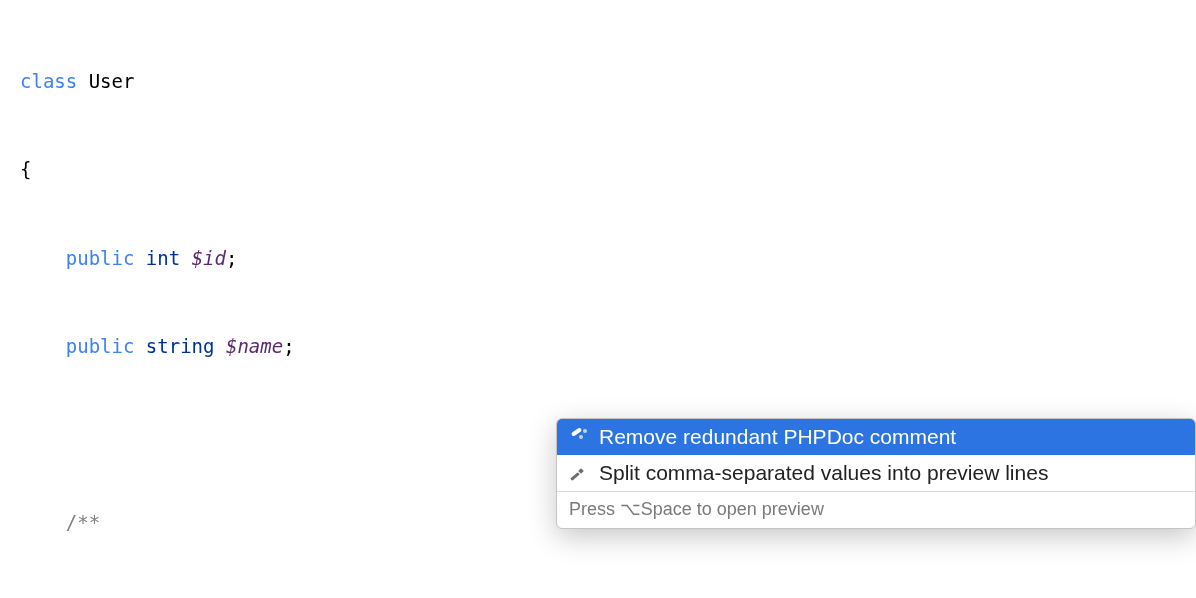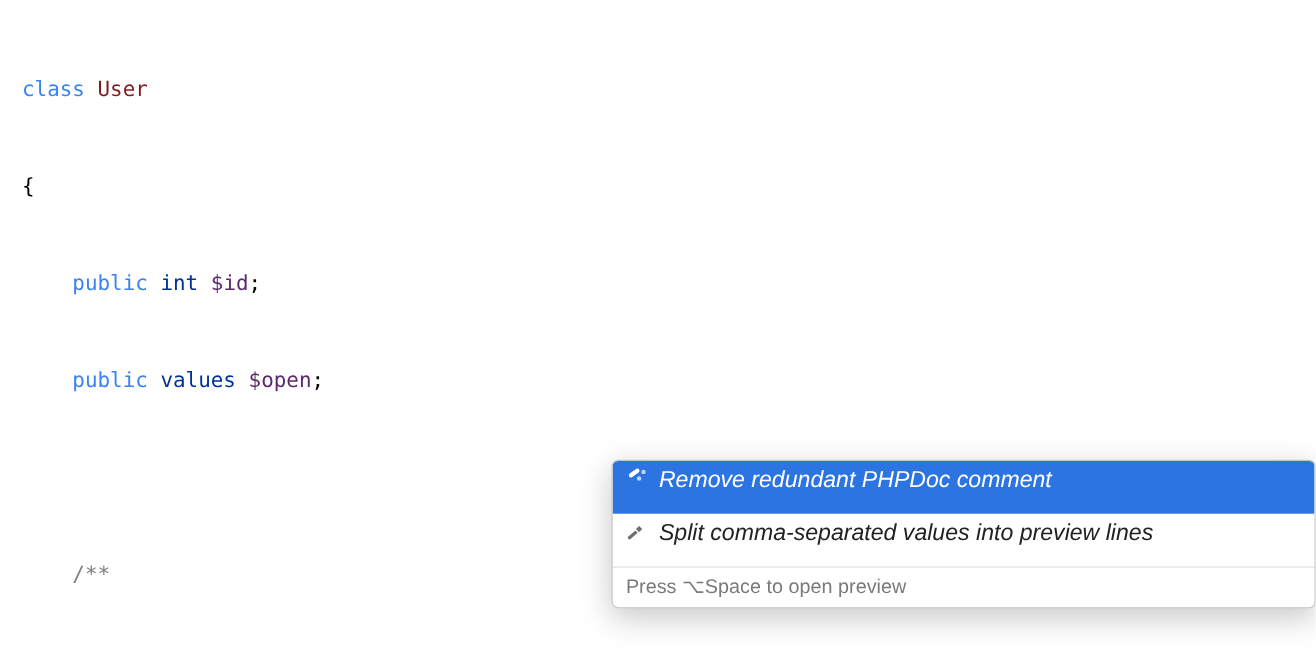--- a/index.html
+++ b/index.html
@@ -17,47 +17,46 @@
     padding-top: 8px;
     line-height: 1.55;
     white-space: pre;
   }
   .line {
     padding-left: 20px;
     position: relative;
   }
   .kw { color: #3b82f6; }
   .type { color: #003399; margin-top: 24px; }
-  .ident { color: #7f1d1d; }
-  .var { color: #5d2a6e; }
+  .ident { color: #000000; }
+  .var { color: #5d2a6e; font-style: italic; }
   .comment { color: #808080; }
   .punct { color: #000000; }
 
   .popup {
     position: absolute;
     left: 556px;
     top: 418px;
     width: 640px;
     background: #ffffff;
     border: 1px solid #c4c4c4;
     border-radius: 6px;
     box-shadow: 0 8px 28px rgba(0,0,0,0.22);
     font-family: -apple-system, "Segoe UI", "Helvetica Neue", Arial, sans-serif;
     overflow: hidden;
   }
   .popup-item {
     display: flex;
-    align-items: flex-start;
+    align-items: flex-end;
     gap: 10px;
-    padding: 6px 14px 18px 10px;
+    padding: 6px 14px 6px 10px;
     font-size: 21px;
     color: #222222;
     cursor: pointer;
     white-space: nowrap;
-    font-style: italic;
   }
   .popup-item.selected {
     background: #2b74e2;
     color: #ffffff;
   }
   .popup-item .icon-slot {
     width: 22px;
     height: 22px;
     flex: 0 0 22px;
     display: flex;
@@ -119,21 +118,21 @@
     background: currentColor;
   }
 </style>
 </head>
 <body>
 
 <div class="editor">
   <div class="line"><span class="kw">class</span> <span class="ident">User</span></div>
   <div class="line"><span class="punct">{</span></div>
   <div class="line">    <span class="kw">public</span> <span class="type">int</span> <span class="var">$id</span><span class="punct">;</span></div>
-  <div class="line">    <span class="kw">public</span> <span class="type">values</span> <span class="var">$open</span><span class="punct">;</span></div>
+  <div class="line">    <span class="kw">public</span> <span class="type">string</span> <span class="var">$name</span><span class="punct">;</span></div>
   <div class="line"> </div>
   <div class="line">    <span class="comment">/**</span></div>
   <div class="line">       </div>
   
   
   
   
   
   
   

